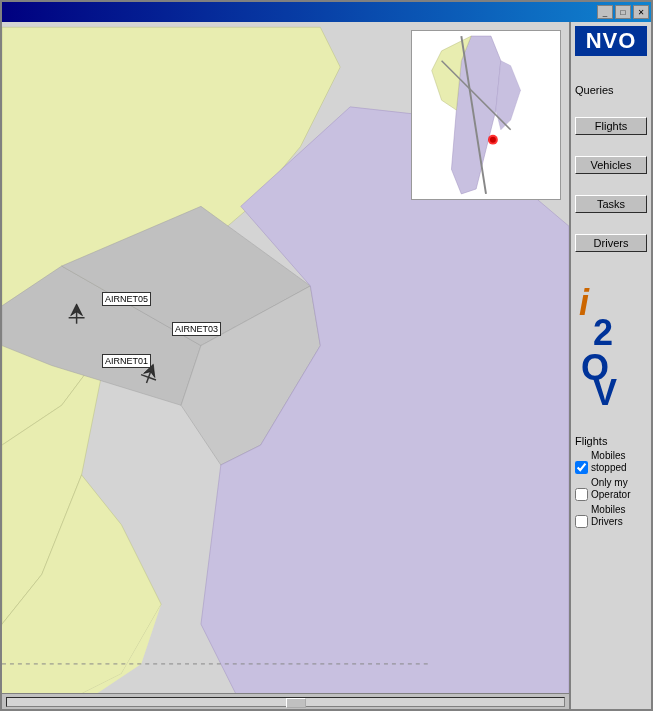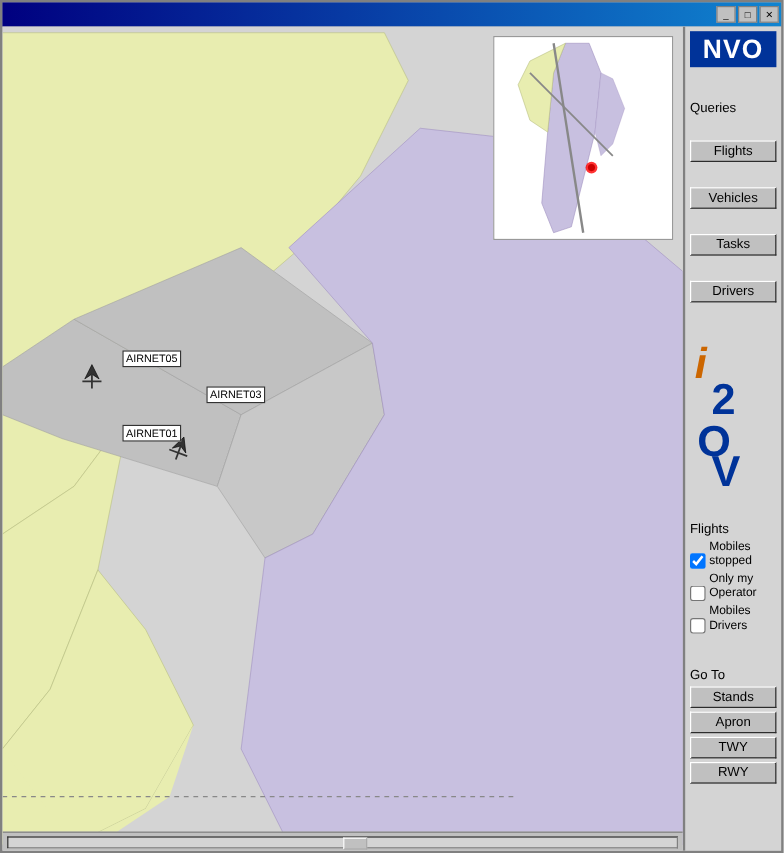--- a/index.html
+++ b/index.html
@@ -320,22 +320,15 @@
         <div class="checkbox-row">
           <input type="checkbox" style="">
           <span class="checkbox-label">Only my Operator</span>
         </div>
         <div class="checkbox-row">
           <input type="checkbox" style="">
           <span class="checkbox-label">Mobiles Drivers</span>
         </div>
       </div>
 
-      <div class="goto-section">
-        <div class="section-label">Go To</div>
-        <button class="sidebar-btn">Stands</button>
-        <button class="sidebar-btn">Apron</button>
-        <button class="sidebar-btn">TWY</button>
-        <button class="sidebar-btn">RWY</button>
-      </div>
     </div>
   </div>
 </div>
 
 </body></html>

